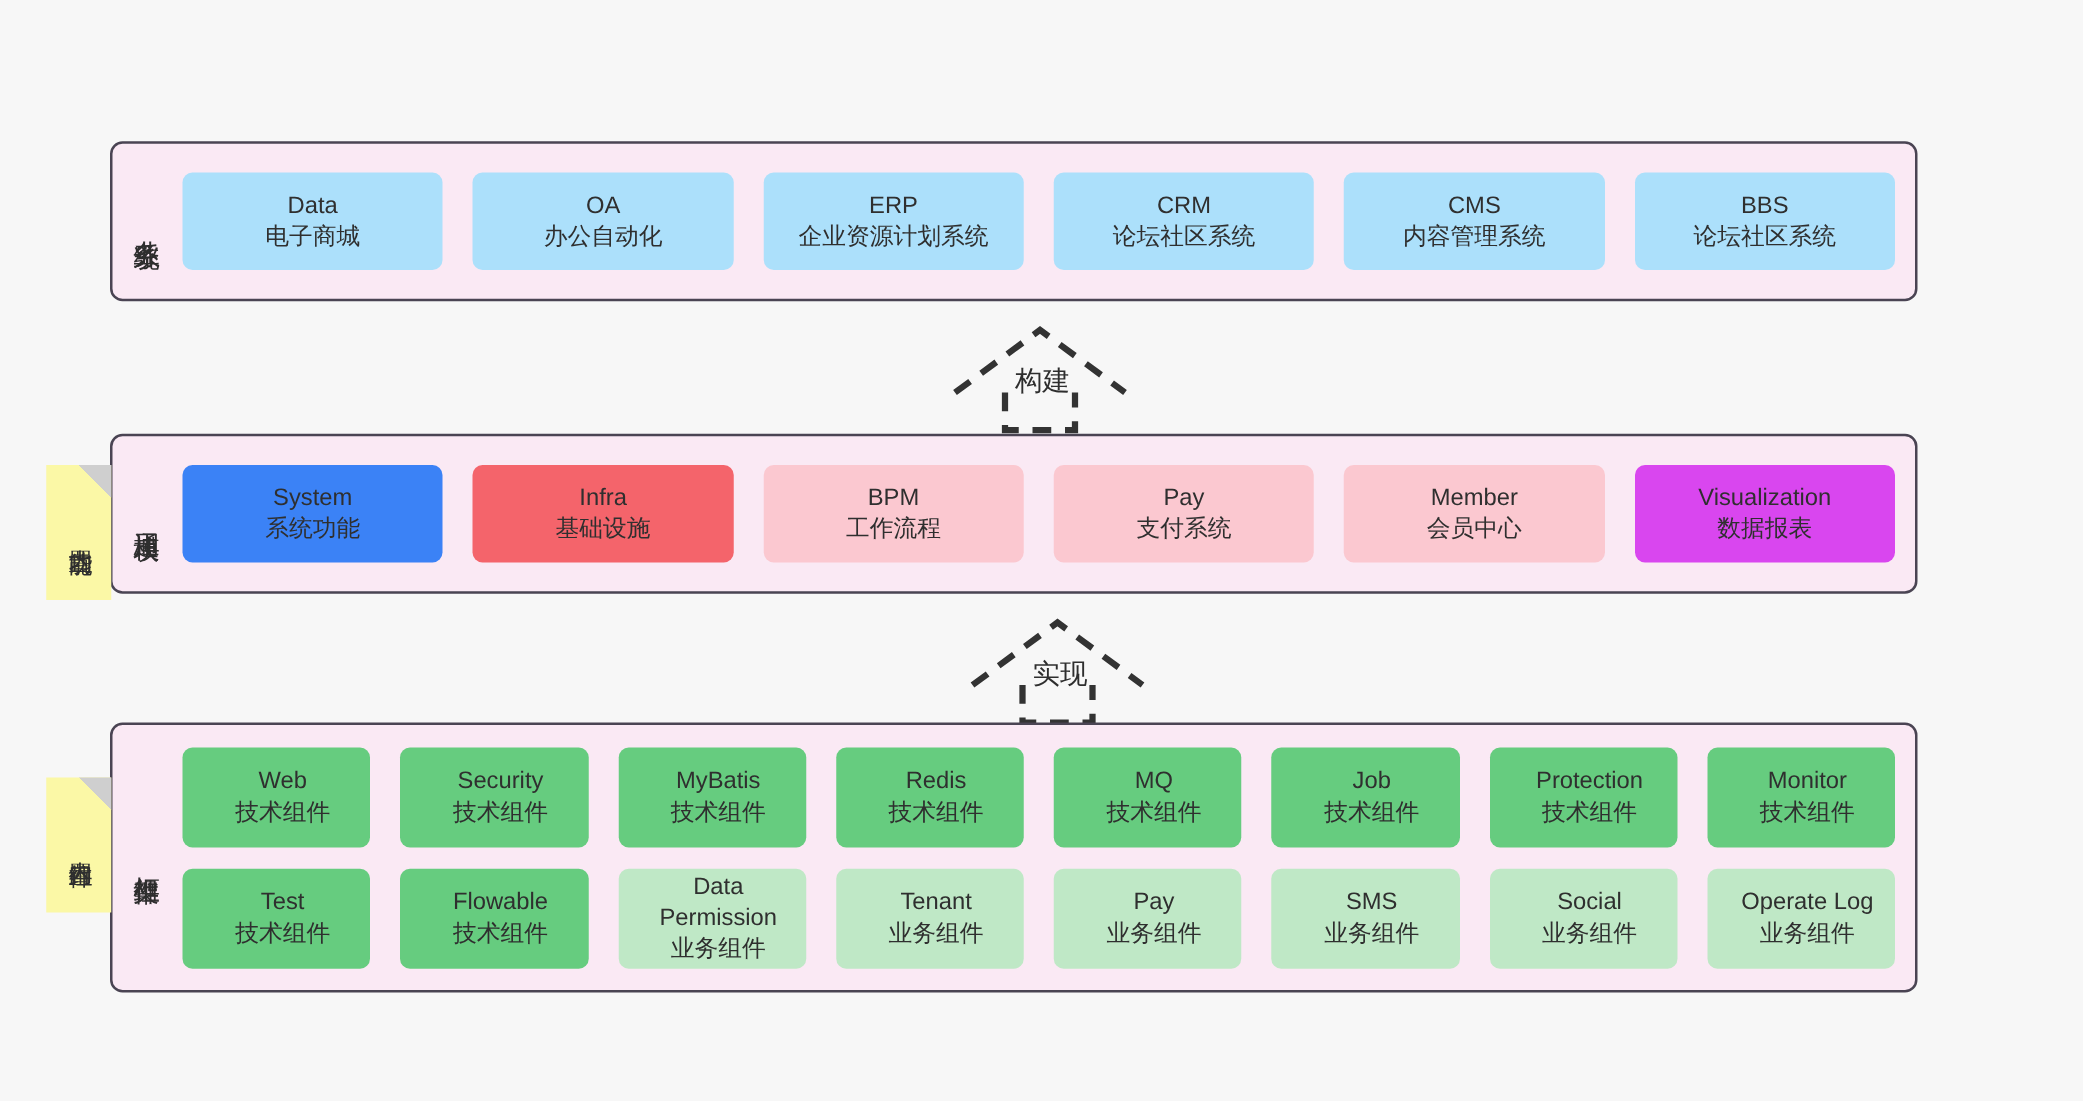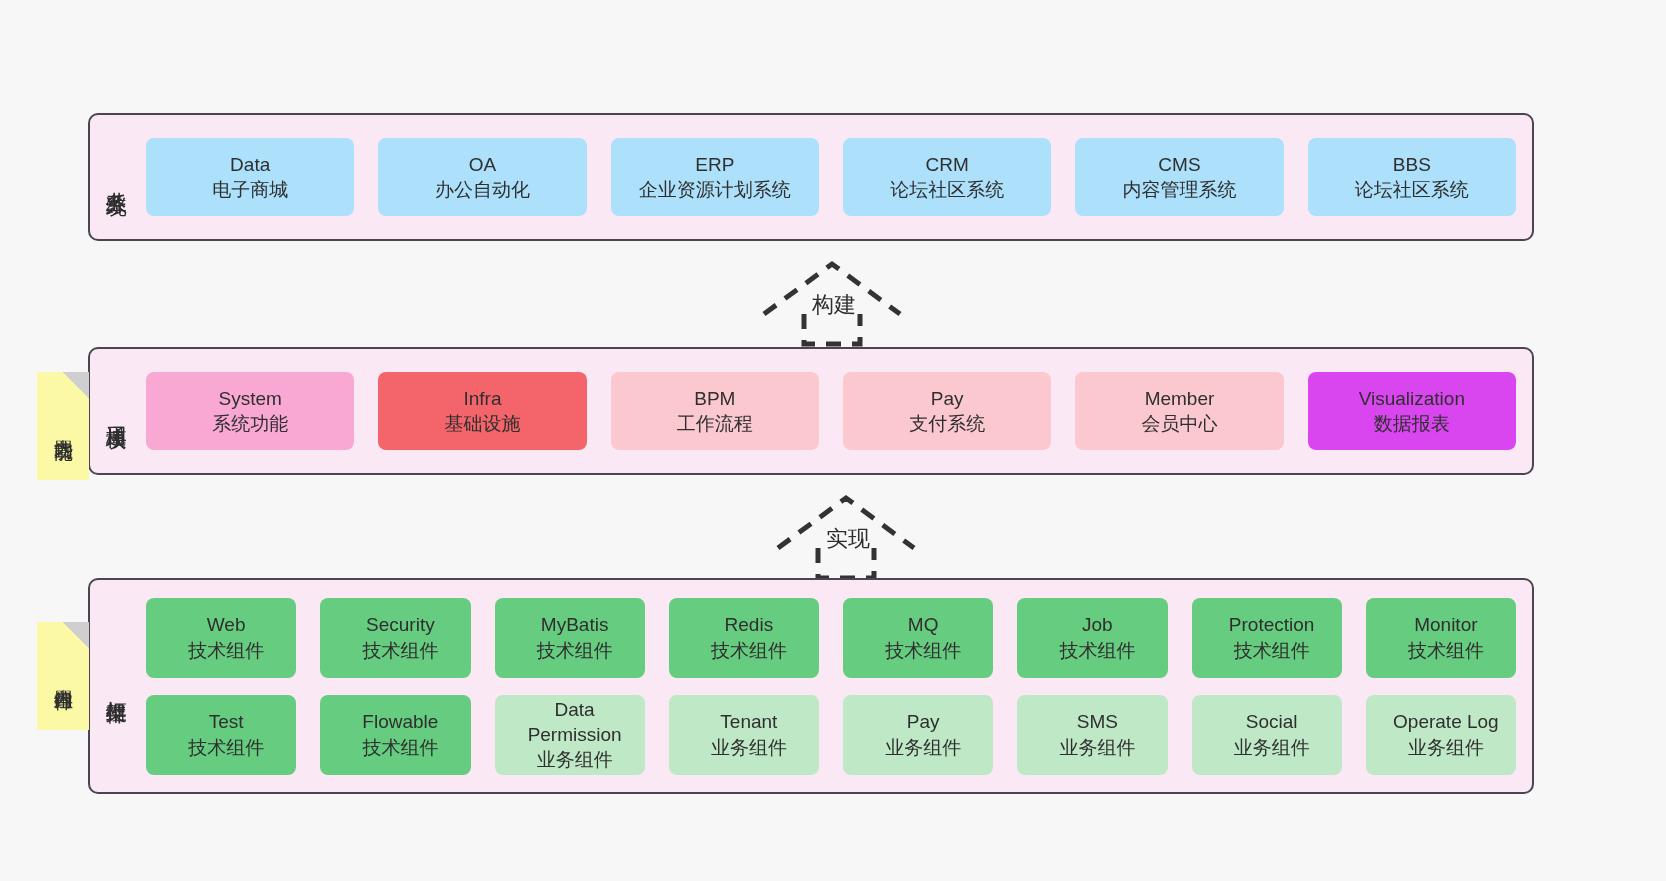--- a/index.html
+++ b/index.html
@@ -172,21 +172,21 @@
   <svg class="arrow" id="arrow-build" viewBox="0 0 160 90">
     <path d="M 12 56 L 80 6 L 148 56" fill="none" stroke="#333333" stroke-width="5" stroke-dasharray="15 11" stroke-linecap="butt"></path>
     <path d="M 52 56 L 52 86 L 108 86 L 108 56" fill="none" stroke="#333333" stroke-width="5" stroke-dasharray="15 11" stroke-linecap="butt"></path>
   </svg>
   <div class="arrow-label" id="arrow-build-label">构建</div>
 
   <div class="layer" id="layer-modules">
     <div class="layer-title">通用模块</div>
     <div class="layer-body">
       <div class="row">
-        <div class="cell" style="background:#f9a8d4">
+        <div class="cell" style="background:#3b82f6">
           <span class="en">System</span>
           <span class="cn">系统功能</span>
         </div>
         <div class="cell" style="background:#f4646b">
           <span class="en">Infra</span>
           <span class="cn">基础设施</span>
         </div>
         <div class="cell" style="background:#fbc8d0">
           <span class="en">BPM</span>
           <span class="cn">工作流程</span>

